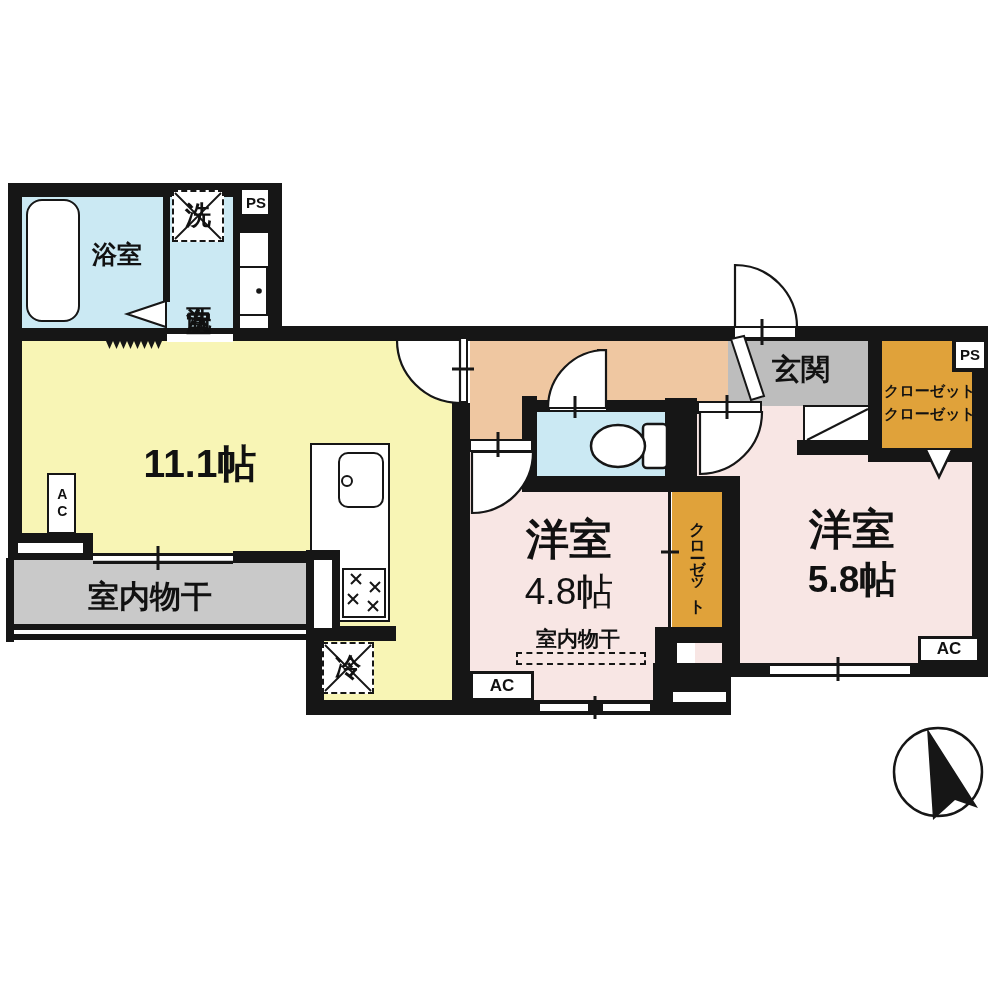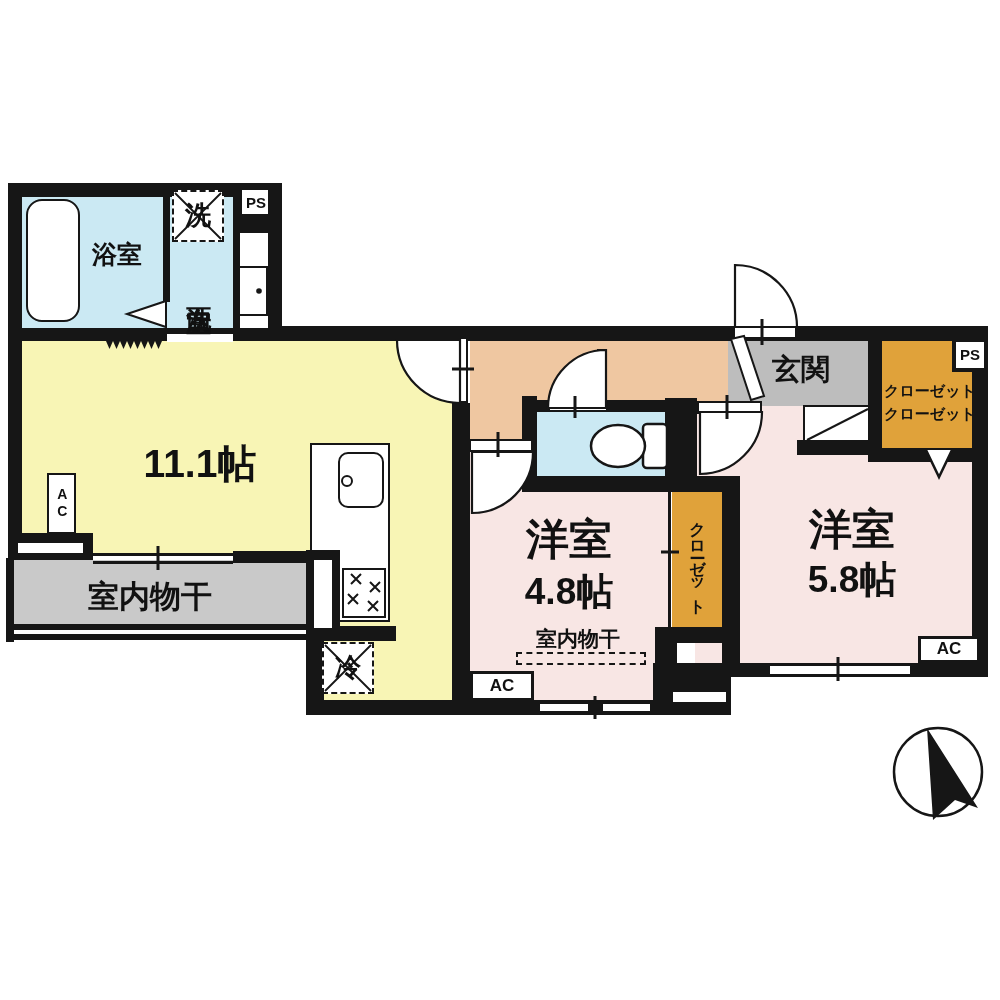--- a/index.html
+++ b/index.html
@@ -145,19 +145,19 @@
   <div class="lbl vert" style="left:62px;top:503px;font-size:14px;font-weight:700;z-index:7">AC</div>
   <div class="lbl" style="left:150px;top:597px;font-size:31px">室内物干</div>
   <div class="lbl" style="left:348px;top:668px;font-size:26px">冷</div>
   <div class="lbl" style="left:801px;top:369px;font-size:29px;font-weight:700">玄関</div>
   <div class="lbl" style="left:930px;top:391px;font-size:15px;font-weight:700">クローゼット</div>
   <div class="lbl" style="left:930px;top:414px;font-size:15px;font-weight:700">クローゼット</div>
   <div class="lbl" style="left:970px;top:355px;font-size:15px;font-weight:700;z-index:7">PS</div>
   <div class="lbl" style="left:852px;top:530px;font-size:43px;font-weight:700">洋室</div>
   <div class="lbl" style="left:852px;top:580px;font-size:37px;font-weight:700">5.8帖</div>
   <div class="lbl" style="left:569px;top:540px;font-size:43px;font-weight:700">洋室</div>
-  <div class="lbl" style="left:569px;top:592px;font-size:37px;font-weight:700">4.8帖</div>
+  <div class="lbl" style="left:569px;top:592px;font-size:37px;font-weight:400">4.8帖</div>
   <div class="lbl" style="left:578px;top:639px;font-size:21px;font-weight:700">室内物干</div>
   <div class="lbl vert" style="left:697px;top:559px;font-size:16px;font-weight:700">クローゼット</div>
   <div class="lbl" style="left:502px;top:686px;font-size:17px;font-weight:700;z-index:7">AC</div>
   <div class="lbl" style="left:949px;top:649px;font-size:17px;font-weight:700;z-index:7">AC</div>
 
 </div>
 
 </body></html>

